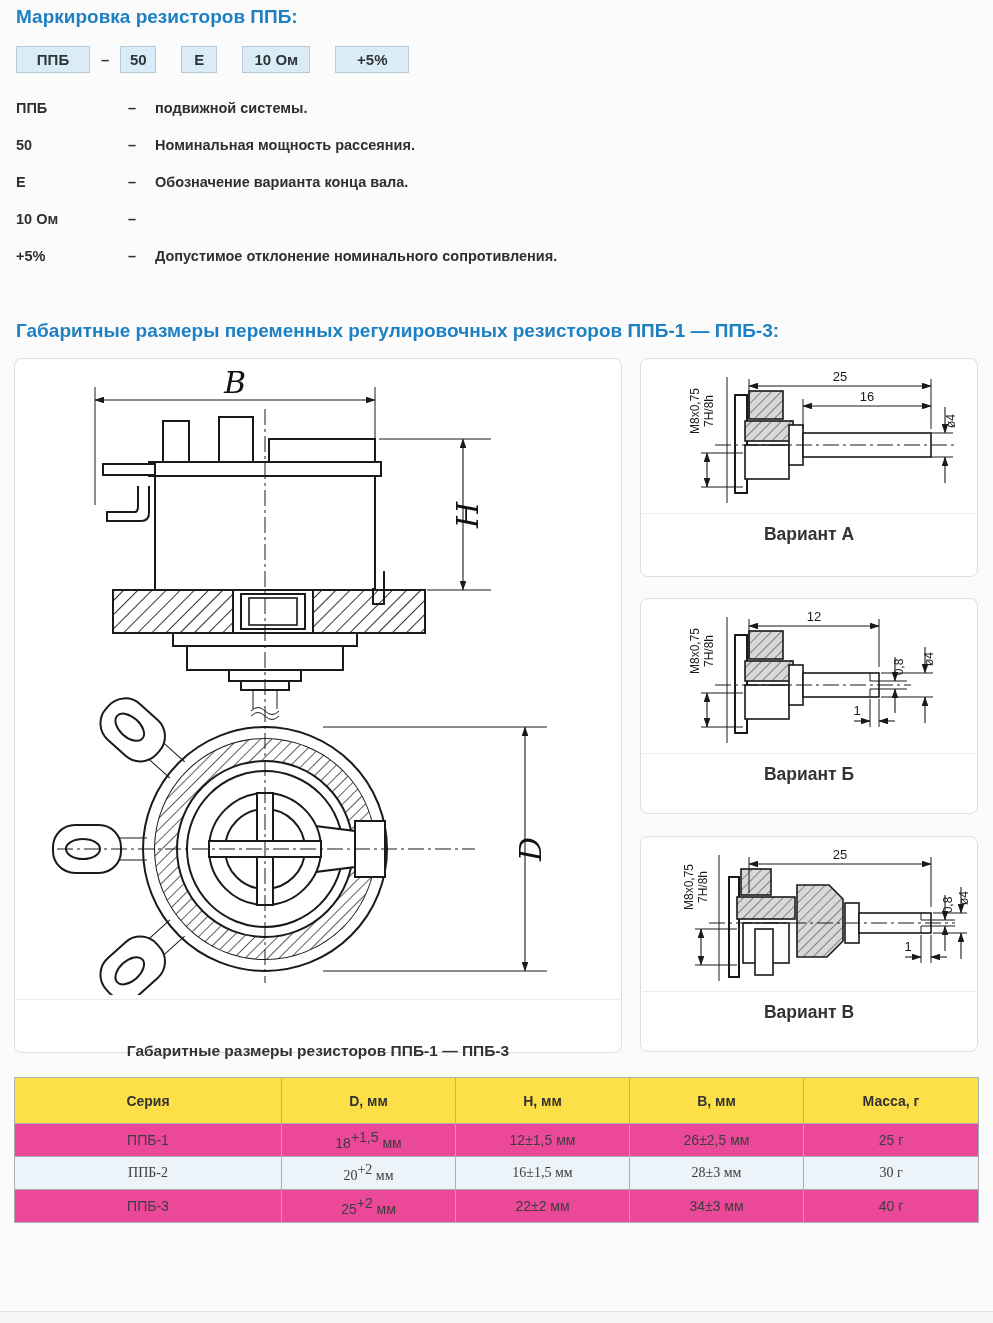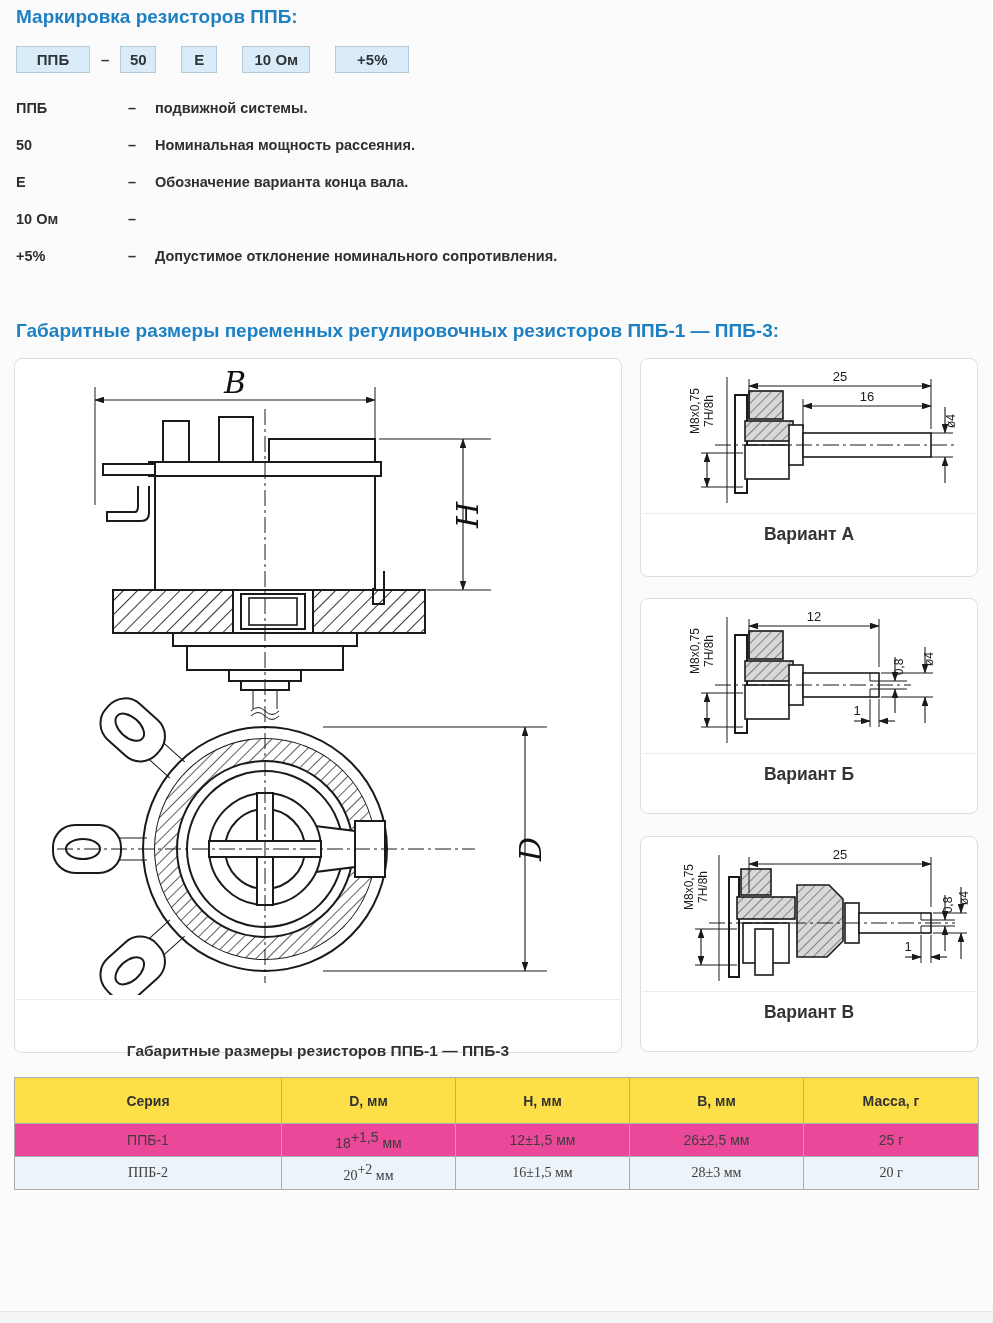--- a/index.html
+++ b/index.html
@@ -355,18 +355,25 @@
       <td><span>18</span><sup>+1,5</sup><span> мм</span></td>
       <td>12±1,5 мм</td>
       <td>26±2,5 мм</td>
       <td>25 г</td>
     </tr>
     <tr class="alt">
       <td>ППБ-2</td>
       <td><span>20</span><sup>+2</sup><span> мм</span></td>
       <td>16±1,5 мм</td>
       <td>28±3 мм</td>
-      <td>20 г</td>
+      <td>30 г</td>
+    </tr>
+    <tr>
+      <td>ППБ-3</td>
+      <td><span>25</span><sup>+2</sup><span> мм</span></td>
+      <td>22±2 мм</td>
+      <td>34±3 мм</td>
+      <td>40 г</td>
     </tr>
   </tbody>
 </table>
 
 <div id="footer-strip"></div>
 
 </body></html>

